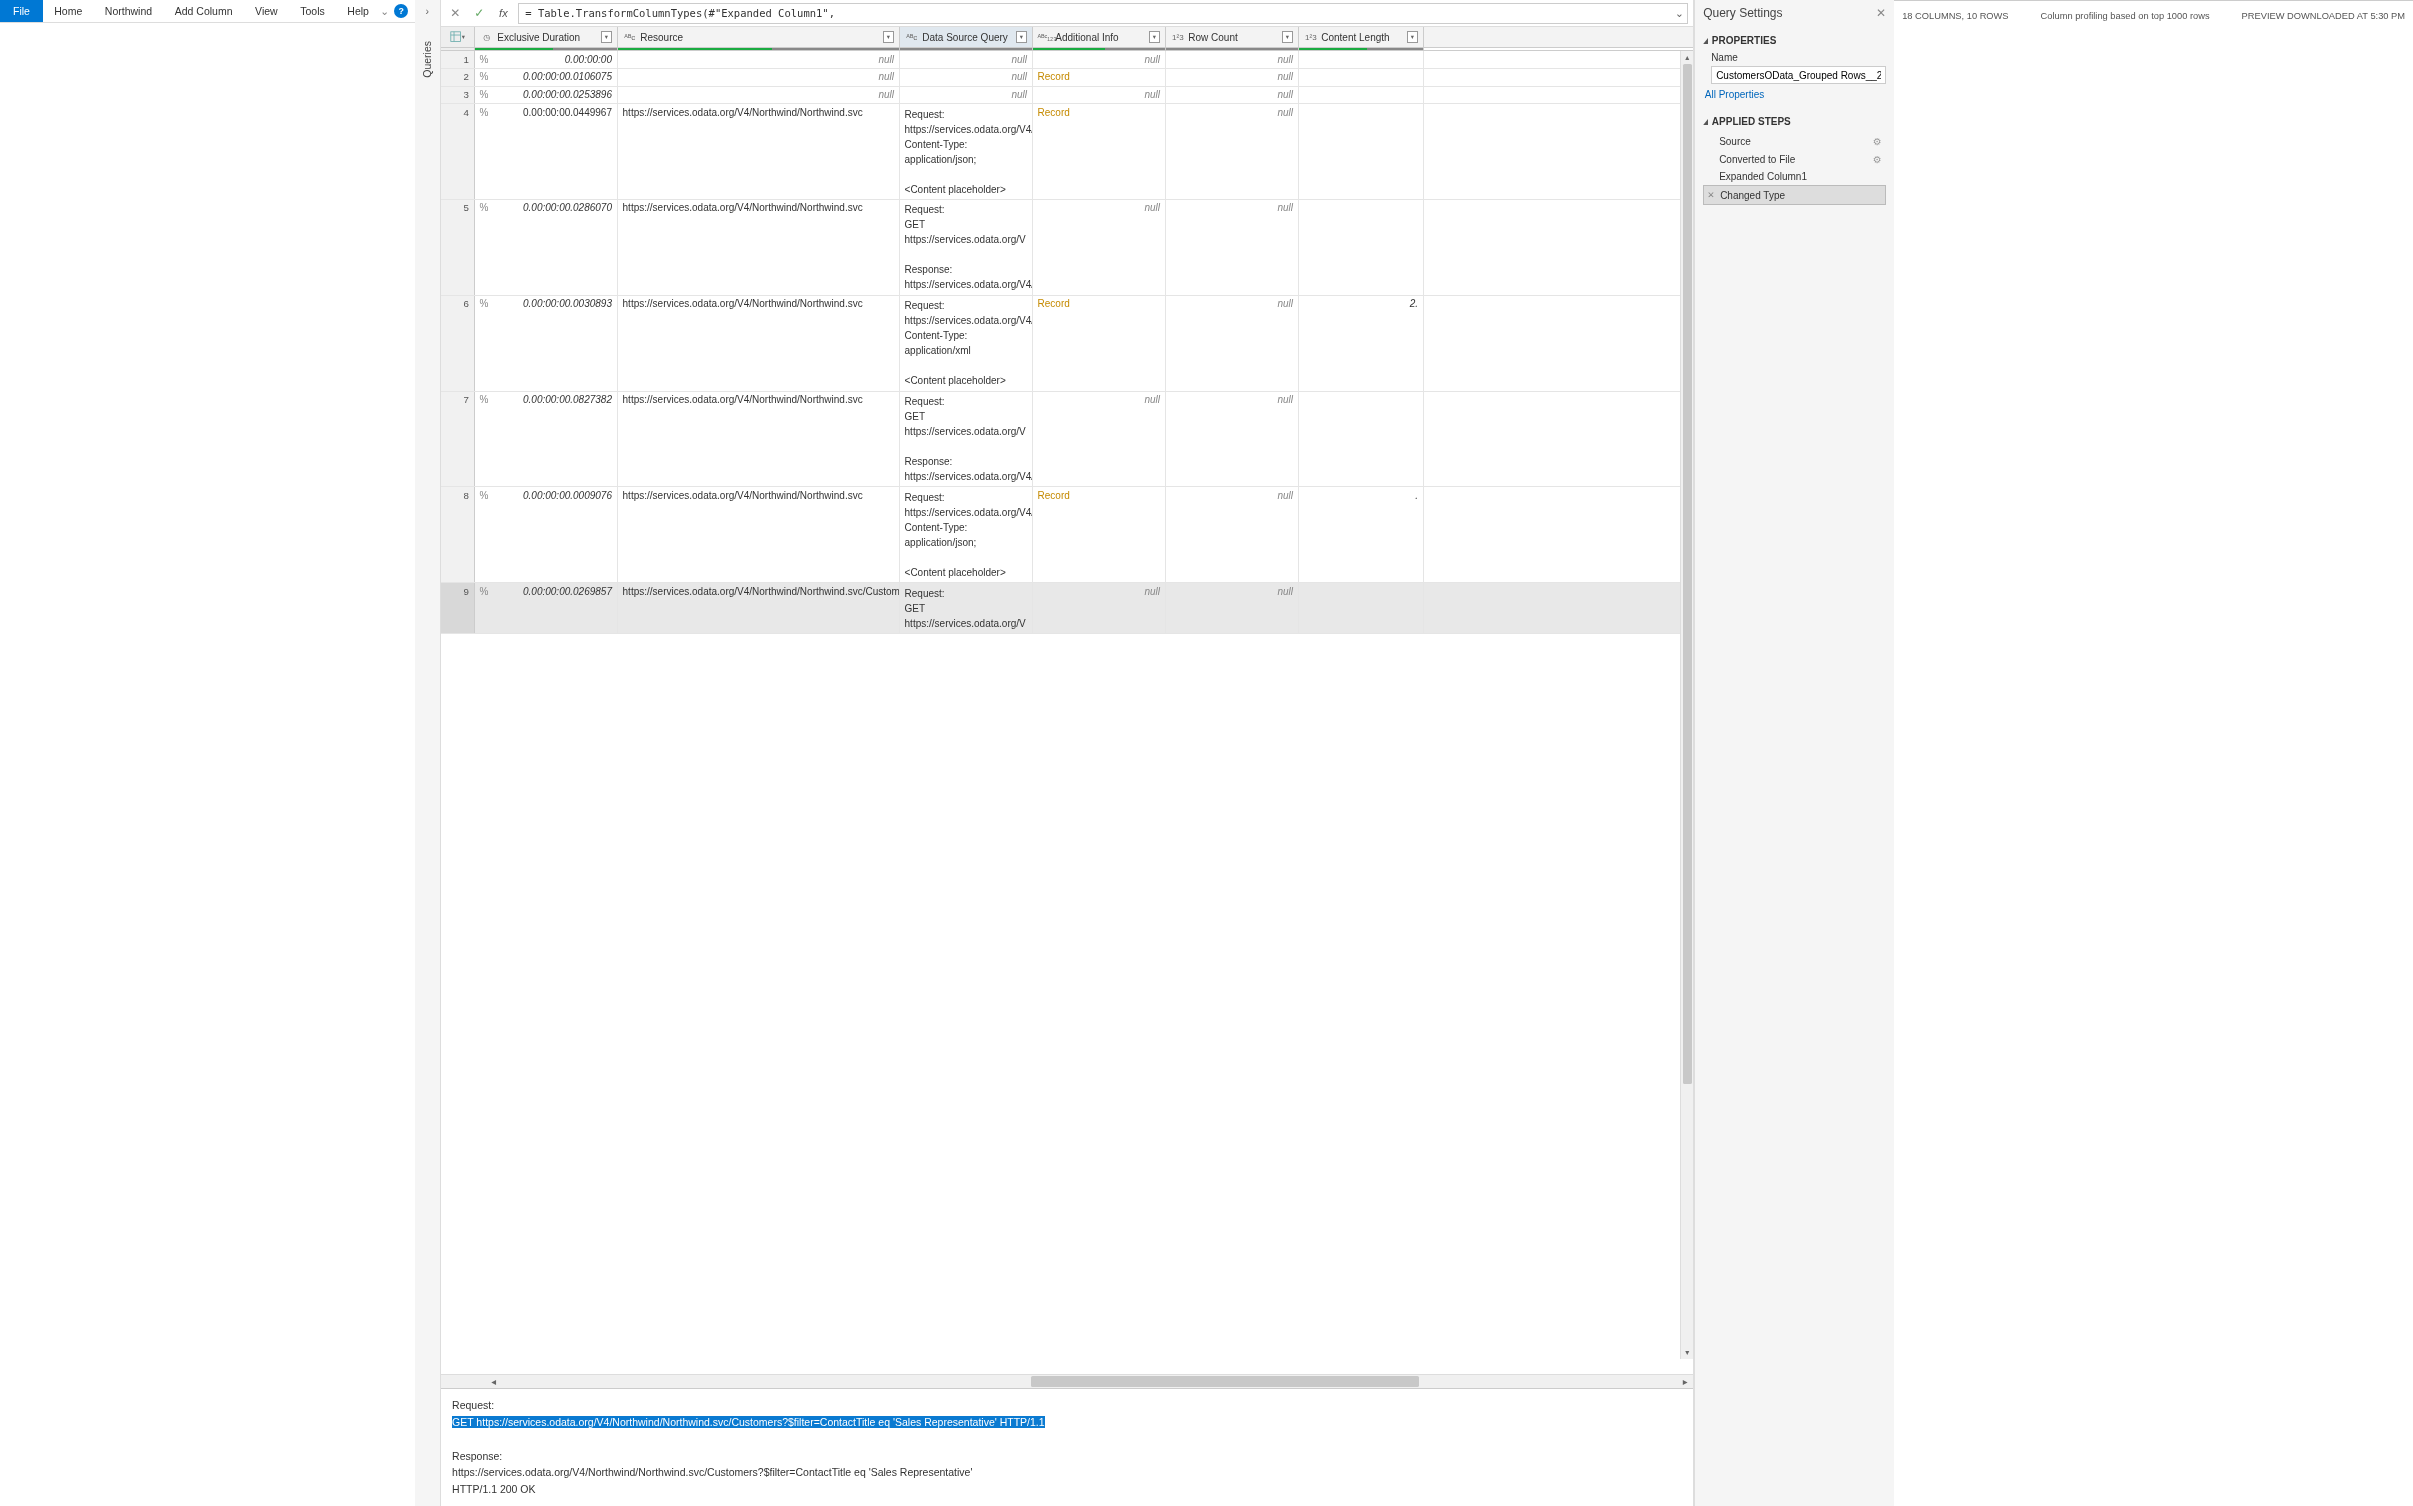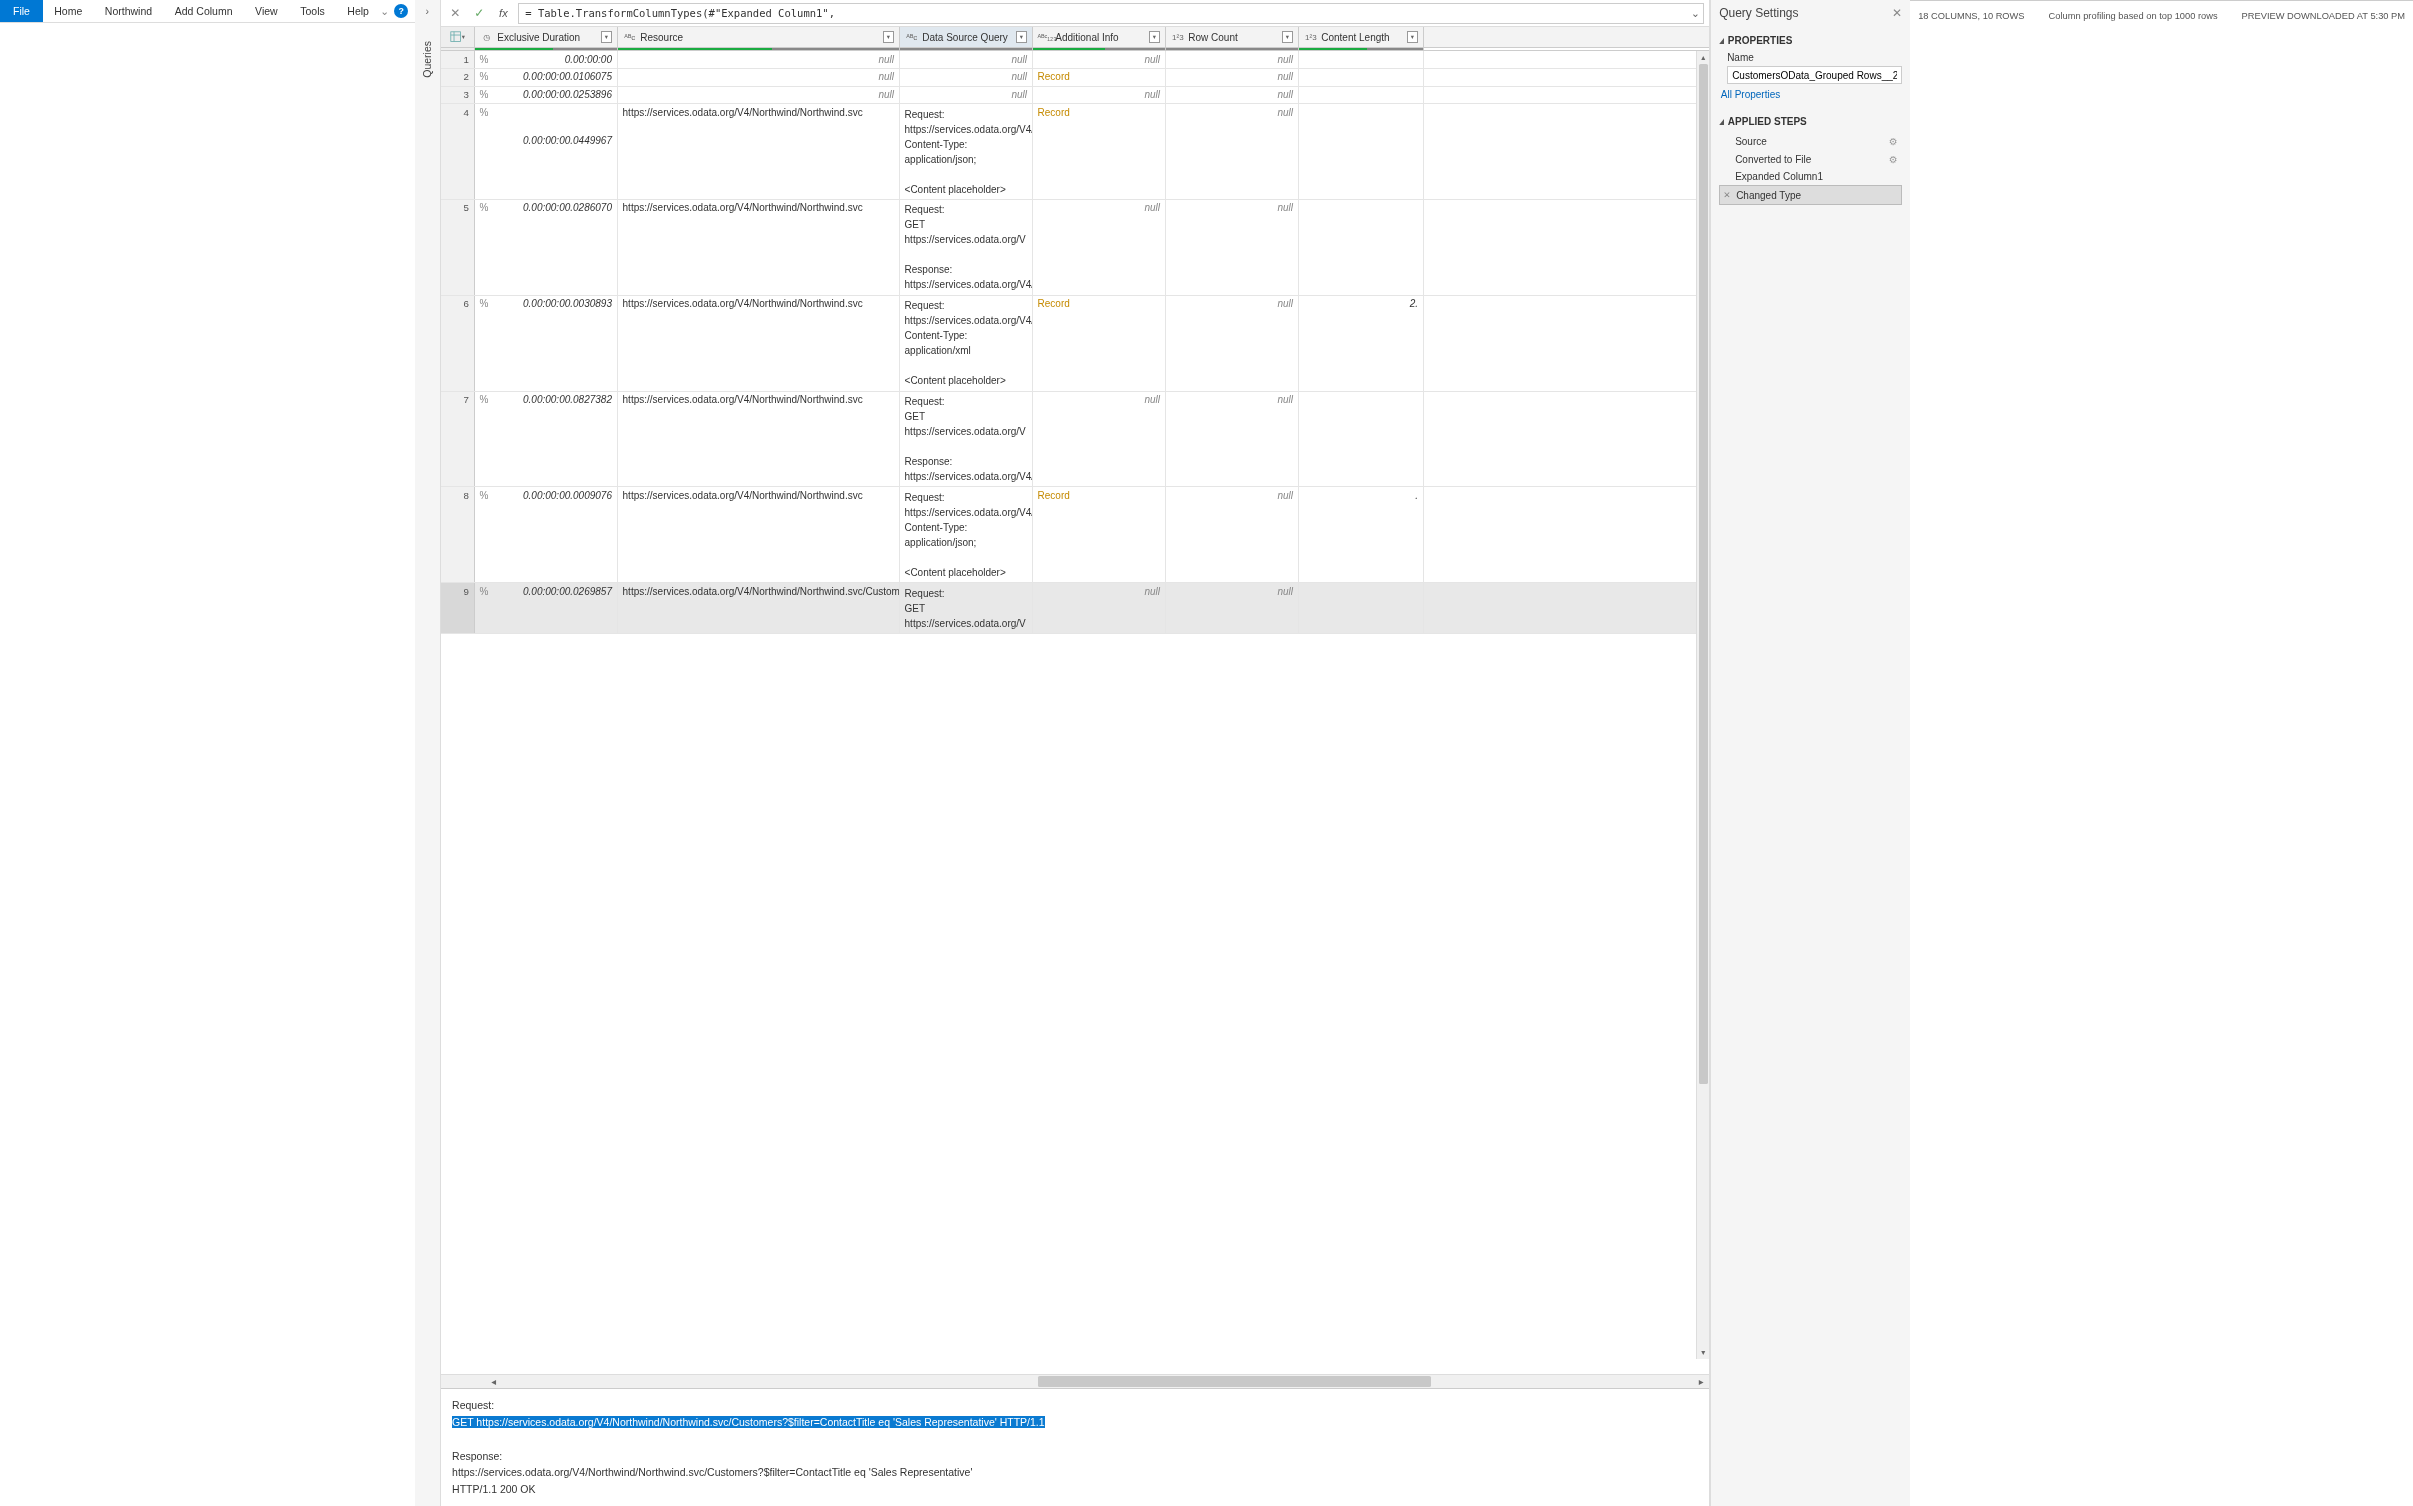--- a/index.html
+++ b/index.html
@@ -83,21 +83,21 @@
 .sec-title::before { content: "◢"; font-size: 7.2px; color: #555; transform: scaleX(0.8); }
 .name-input { width: 100%; border: 0.8px solid #ccc; padding: 2.4px 4px; font-size: 10px; background: #fff; }
 .props-link { color: #0066bb; font-size: 10px; padding: 4.8px 1.6px; display: inline-block; }
 .steps-list { margin-top: 1.6px; }
 .step { display: flex; align-items: center; padding: 3.2px 4.8px 3.2px 16px; font-size: 10px; position: relative; }
 .step.sel { background: #ddd; border: 0.8px solid #bbb; }
 .step .gear { margin-left: auto; color: #999; font-size: 9.7px; }
 .step .del { position: absolute; left: 3.2px; color: #888; font-size: 8.8px; }
 
 
-.statusbar { height: 30px; border-top: 0.8px solid #ccc; background: #fff; display: flex; align-items: center; padding: 0 8px; font-size: 9.3px; color: #555; gap: 24px; }
+.statusbar { height: 30px; border-top: 0.8px solid #ccc; background: #fff; display: flex; align-items: center; padding: 0 8px; font-size: 9.3px; color: #555; gap: 32px; }
 .statusbar .right { margin-left: auto; }
 
 svg { display: block; }
 </style>
 </head>
 <body>
 
 <div class="app">
 
   <div class="menubar">
@@ -250,21 +250,21 @@
                 <div class="gcell" style="width: 133px;">
                   <span class="null">null</span>
                 </div>
                 <div class="gcell" style="width: 133px;">
                   <span class="null">null</span>
                 </div>
                 <div class="gcell" style="width: 125px; text-align: right;"><span style="font-style:italic;"></span></div>
               </div>
               <div class="grow">
                 <div class="grh">4</div>
-                <div class="gcell" style="width: 143px; position: relative;"><span style="color:#888;">%</span><span style="float:right;font-style:italic;margin-top:28px;">0.00:00:00.0449967</span></div>
+                <div class="gcell" style="width: 143px; position: relative;"><span style="color:#888;">%</span><span style="float:right;">0.00:00:00.0449967</span></div>
                 <div class="gcell" style="width: 282px;">https://services.odata.org/V4/Northwind/Northwind.svc</div>
                 <div class="gcell multi" style="width: 133px;">Request:
 https://services.odata.org/V4/N
 Content-Type: application/json;
 
 &lt;Content placeholder&gt;</div>
                 <div class="gcell" style="width: 133px;"><span class="record">Record</span></div>
                 <div class="gcell" style="width: 133px;">
                   <span class="null">null</span>
                 </div>

